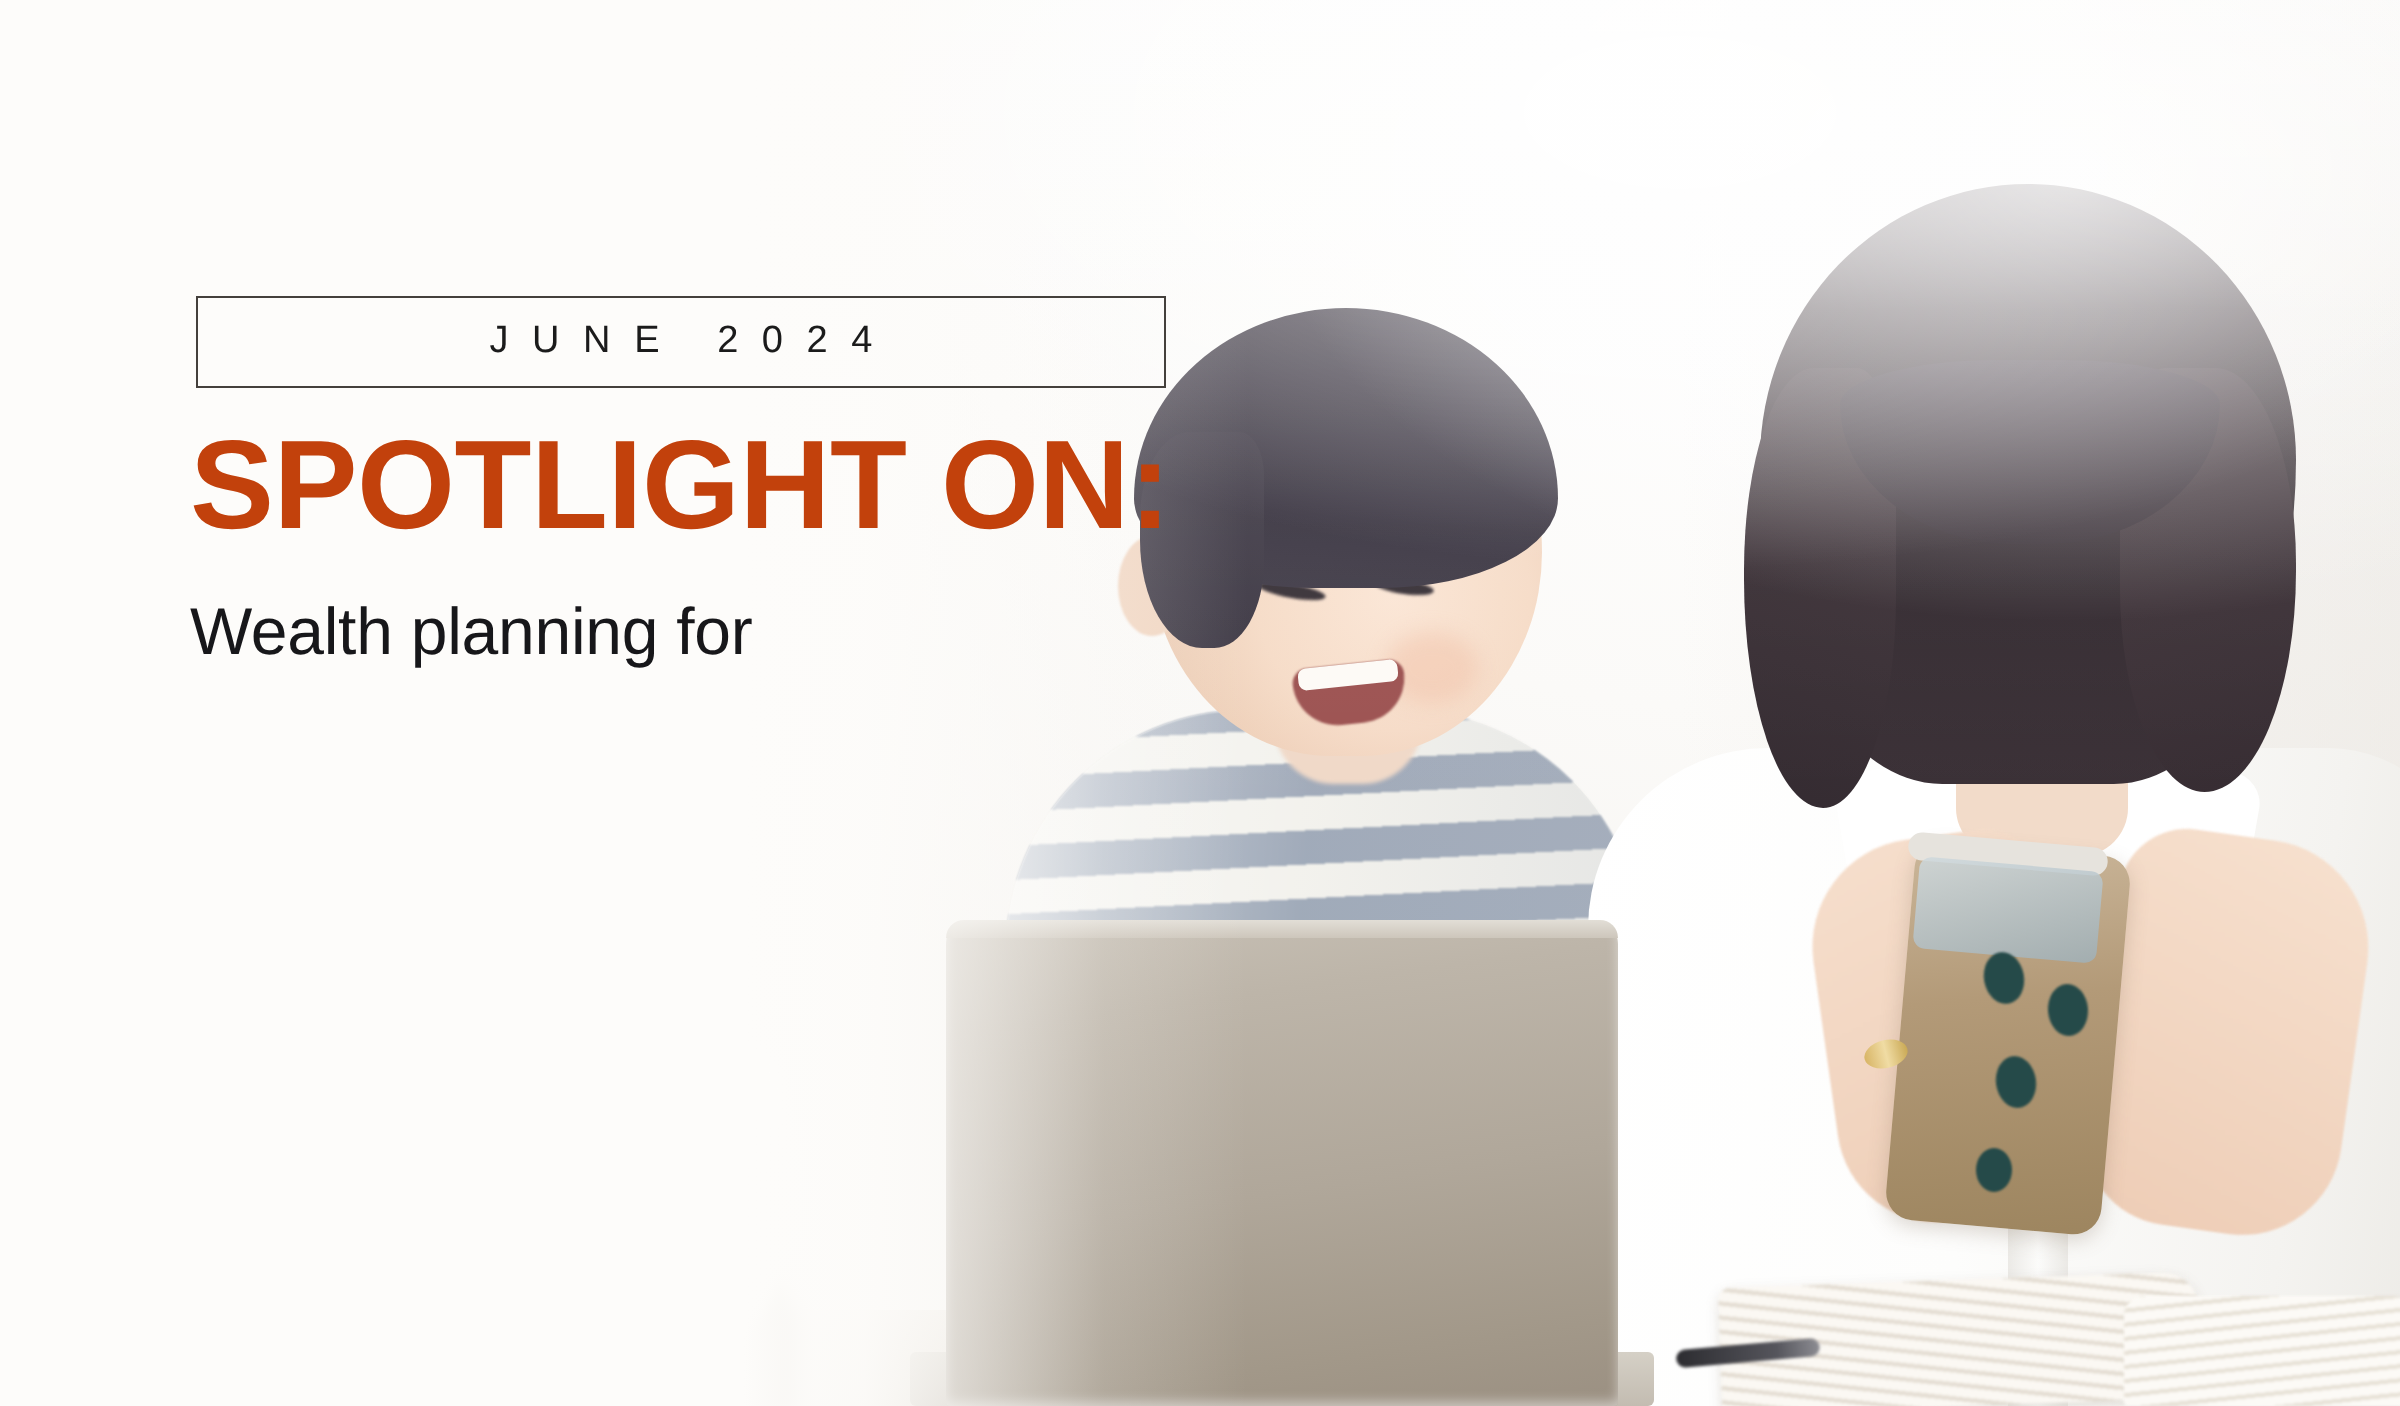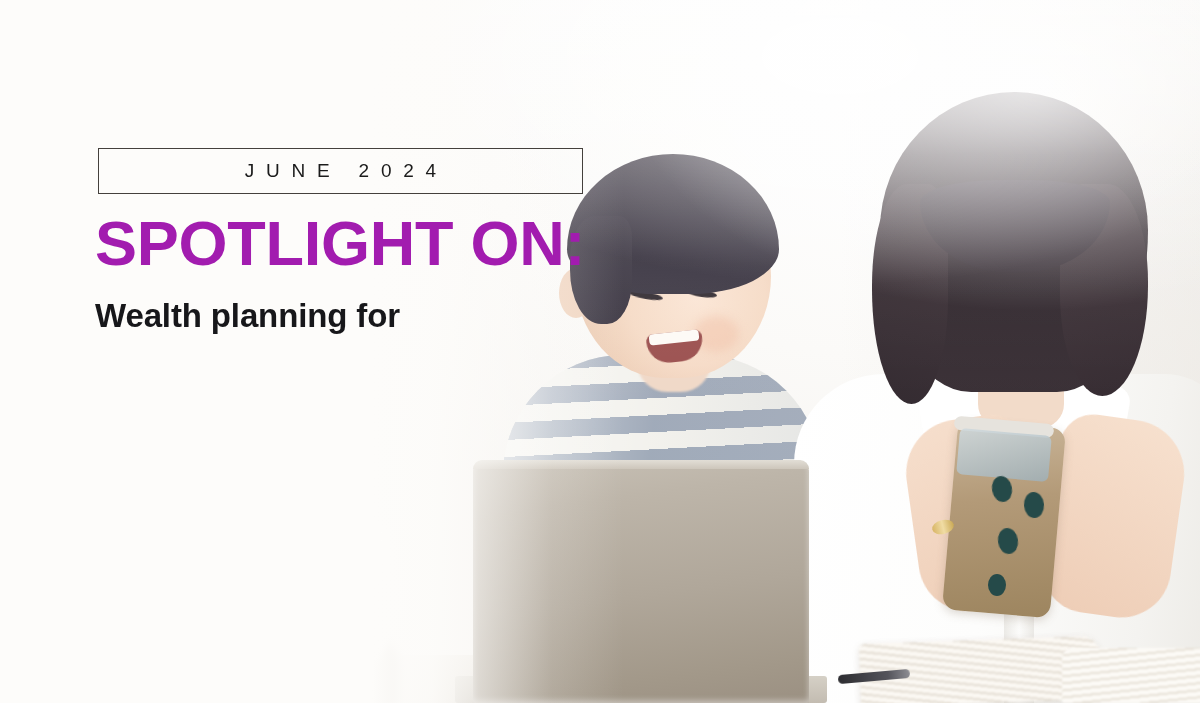--- a/index.html
+++ b/index.html
@@ -469,29 +469,29 @@
     white-space: nowrap;
   }
   .headline {
     position: absolute;
     left: 95px; top: 212px;
     margin: 0;
     font-size: 63px;
     font-weight: 700;
     letter-spacing: -0.004em;
     line-height: 1;
-    color: #a21caf;
+    color: #c2410c;
     white-space: nowrap;
   }
   .subtitle {
     position: absolute;
     left: 95px; top: 297px;
     margin: 0;
     font-size: 33px;
-    font-weight: 700;
+    font-weight: 400;
     line-height: 1.18;
     letter-spacing: -0.004em;
     color: #17171a;
   }
   .subtitle .line { display: block; white-space: nowrap; }
 </style>
 </head>
 <body>
 
 <div class="banner">

